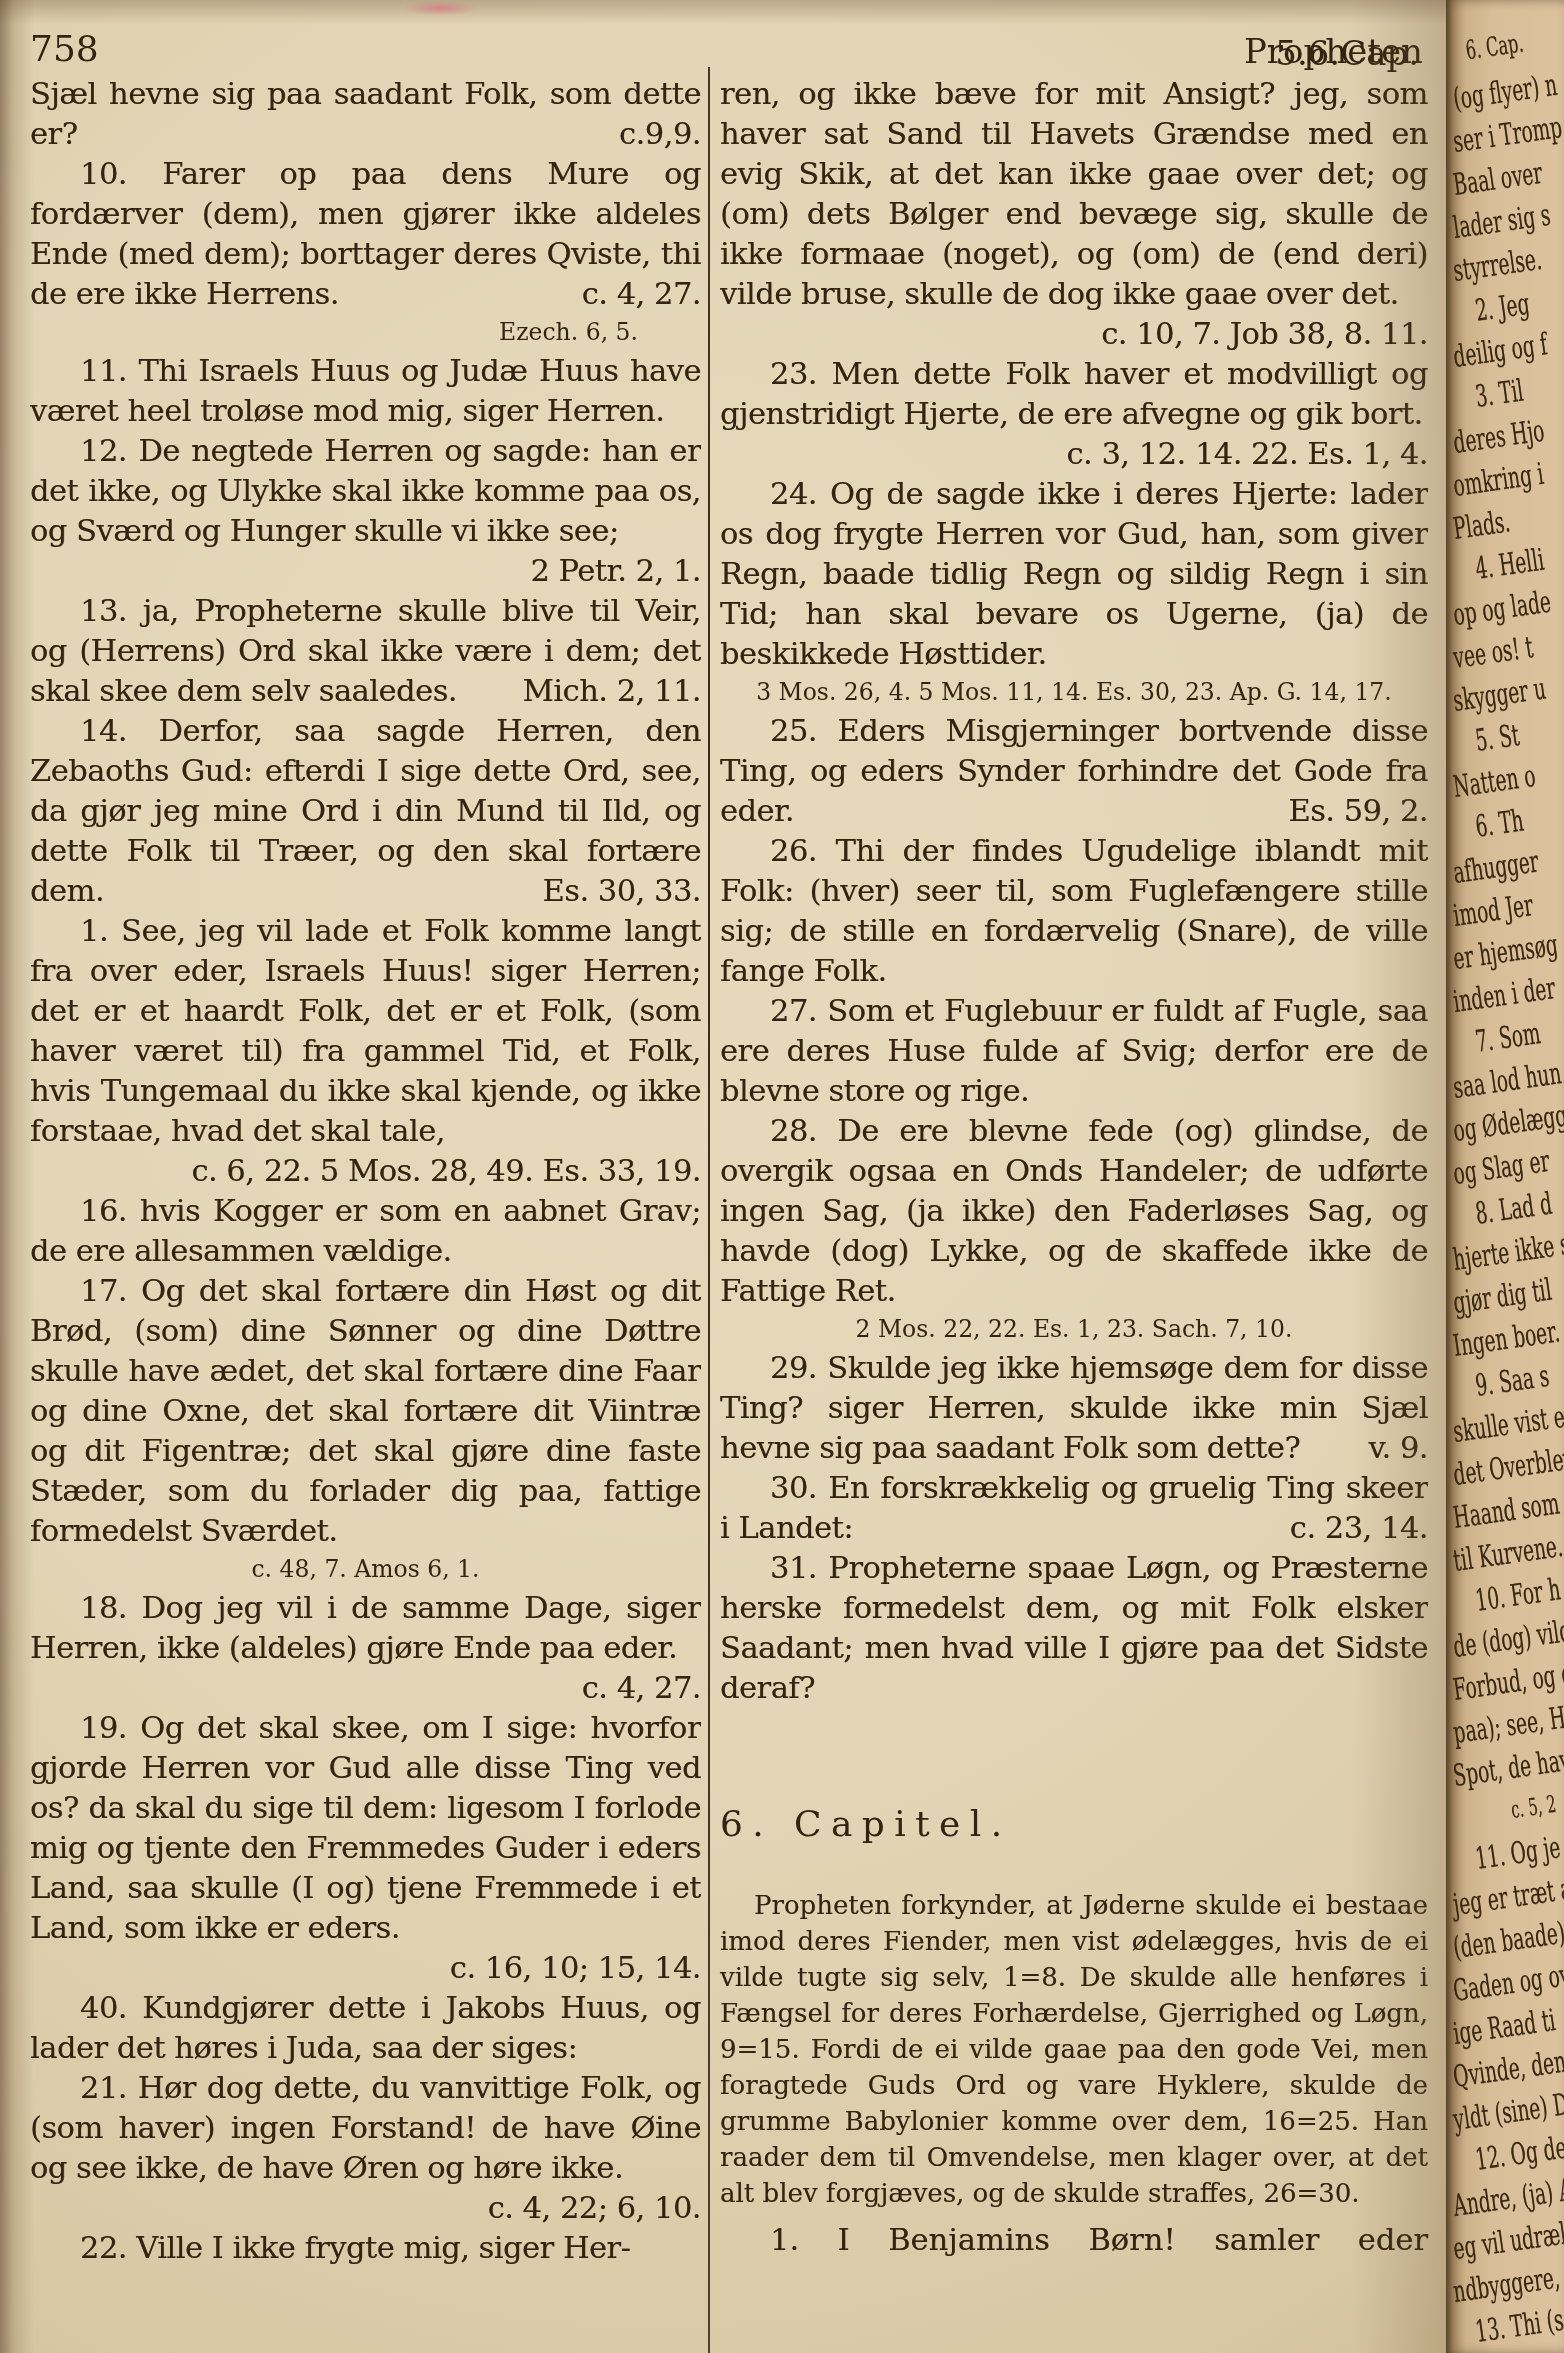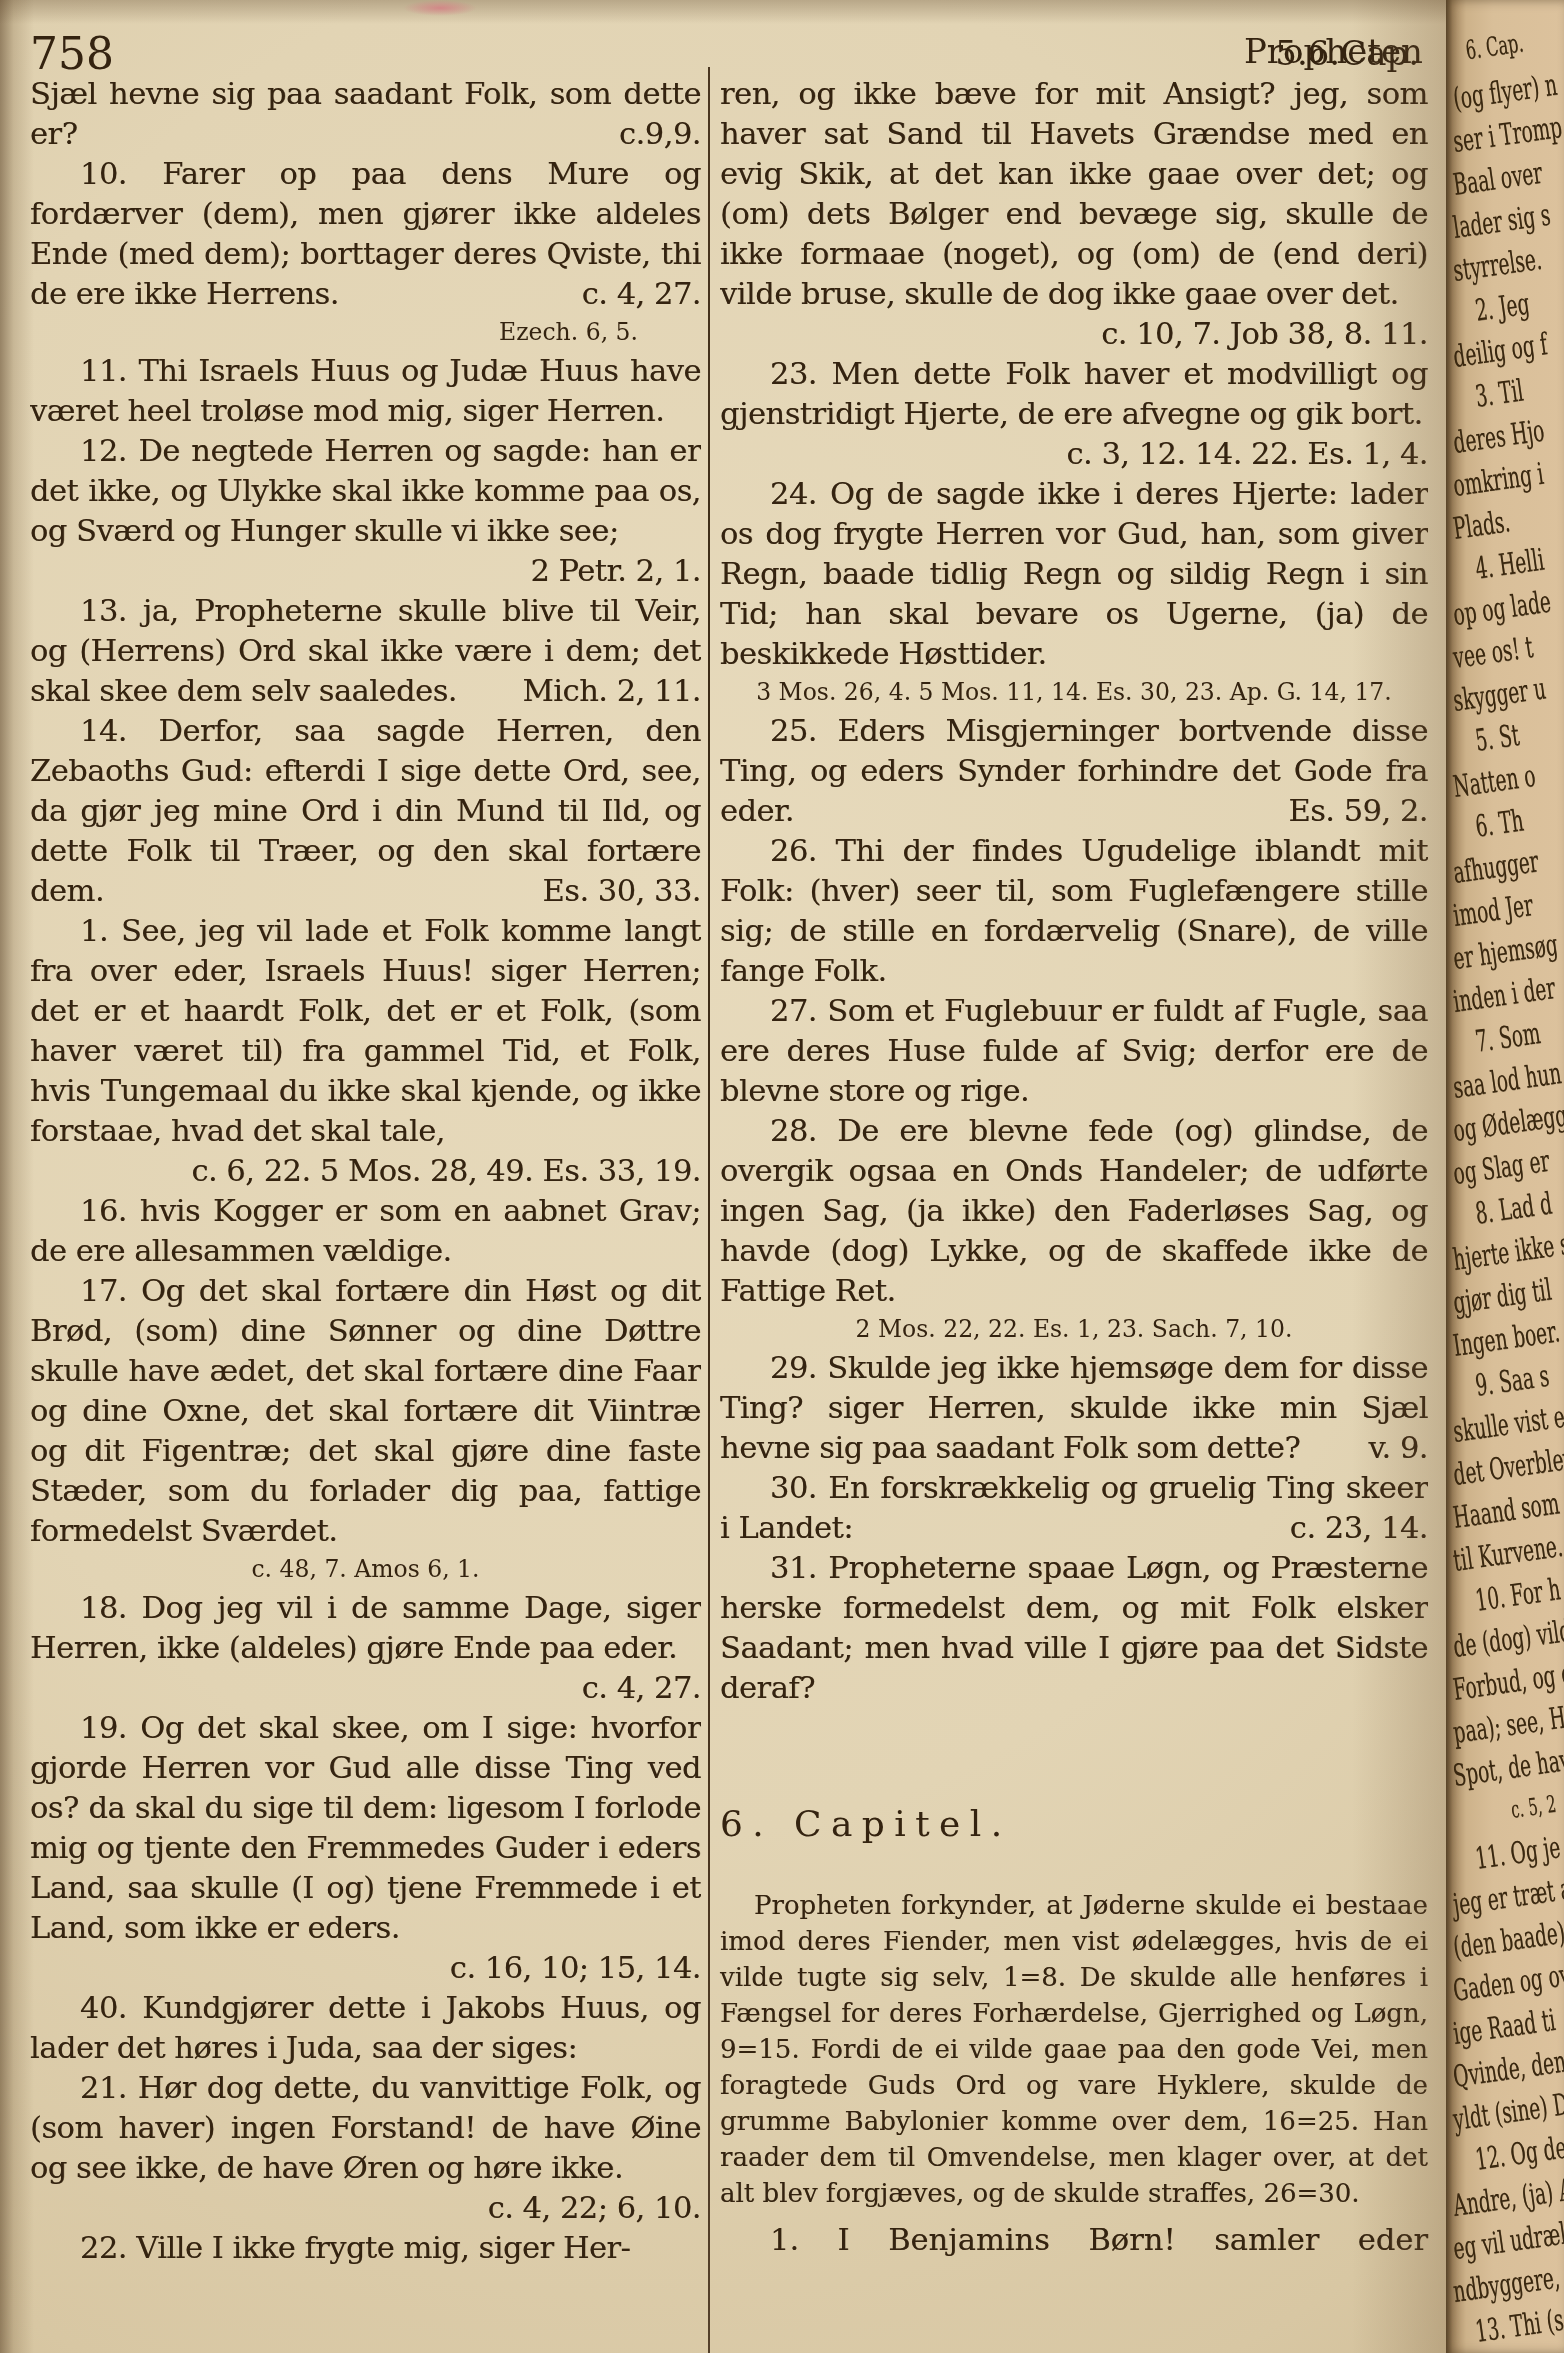--- a/index.html
+++ b/index.html
@@ -5,21 +5,21 @@
   html,body{margin:0;padding:0;}
   body{
     position:relative;
     width:1565px;height:2354px;
     overflow:hidden;
     background:radial-gradient(ellipse 130% 100% at 42% 38%, #e7dabc 0%, #e2d4b4 40%, #d8c7a3 68%, #c5ae85 92%, #b69c72 100%);
     font-family:"DejaVu Serif", serif;
     color:#342310;
   }
   
-  .pagenum{position:absolute;left:30px;top:28px;font-size:44px;}
+  .pagenum{position:absolute;left:30px;top:28px;font-size:36px;}
   .htitle{position:absolute;left:30px;top:31px;width:1393px;text-align:right;font-size:34px;}
   .hchap{position:absolute;top:33px;right:146px;font-size:34px;}
   
   .col{position:absolute;top:74px;}
   .col-left{left:30px;width:671px;}
   .col-right{left:720px;width:708px;}
   p.verse{
     margin:0;overflow:hidden;
     text-align:justify;text-indent:50px;
     font-size:30.5px;line-height:40px;letter-spacing:-0.5px;

